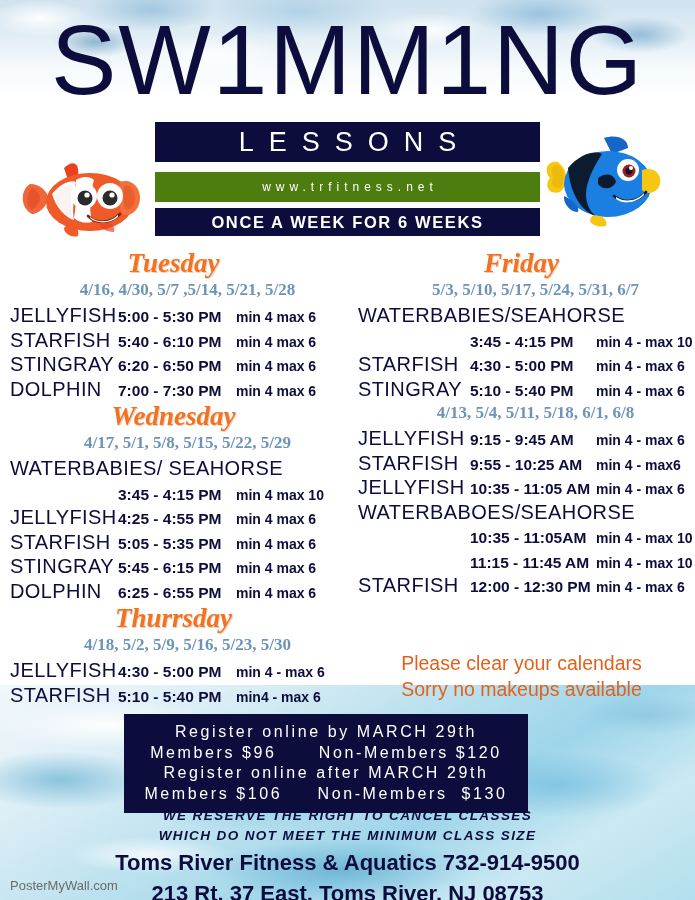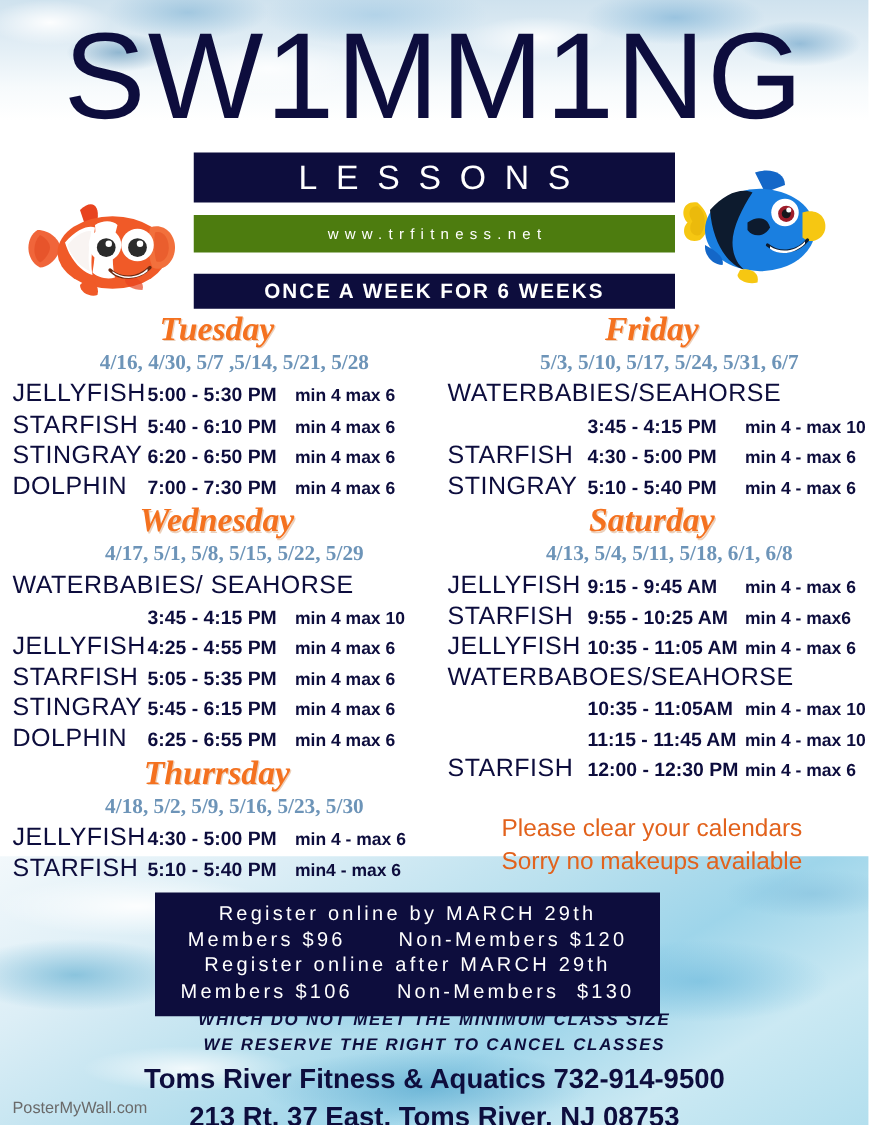--- a/index.html
+++ b/index.html
@@ -93,21 +93,20 @@
     font-size: 12px;
     letter-spacing: 5px;
     text-indent: 5px;
   }
   .bar-freq {
     top: 208px; height: 28px; line-height: 28px;
     background: #0d0d3d;
     font-size: 16.5px;
     letter-spacing: 1.6px;
     font-weight: 600;
-    margin-top: 11px;
   }
 
   
   .fish { position: absolute; }
   .nemo { left: 18px; top: 152px; width: 128px; height: 92px; }
   .dory { left: 542px; top: 132px; width: 126px; height: 100px; }
 
   
   .schedule {
     position: absolute;
@@ -409,21 +408,20 @@
               <div class="r-cap">min 4 - max 6</div>
             </div>
             <div class="row">
               <div class="r-level">STINGRAY</div>
               <div class="r-time">5:10 - 5:40 PM</div>
               <div class="r-cap">min 4 - max 6</div>
             </div>
           </div>
         </div>
         <div class="day-block">
-          <div class="day-name">Saturday</div>
           <div class="day-dates">4/13, 5/4, 5/11, 5/18, 6/1, 6/8</div>
           <div class="rows">
             <div class="row">
               <div class="r-level">JELLYFISH</div>
               <div class="r-time">9:15 - 9:45 AM</div>
               <div class="r-cap">min 4 - max 6</div>
             </div>
             <div class="row">
               <div class="r-level">STARFISH</div>
               <div class="r-time">9:55 - 10:25 AM</div>
@@ -463,21 +461,21 @@
   </div>
 
   <div class="register">
     <div>Register online by MARCH 29th</div>
     <div>Members $96      Non-Members $120</div>
     <div>Register online after MARCH 29th</div>
     <div>Members $106     Non-Members  $130</div>
   </div>
 
   <div class="footer">
+    <div class="disclaimer">WE RESERVE THE RIGHT TO CANCEL CLASSES</div>
     <div class="disclaimer">WHICH DO NOT MEET THE MINIMUM CLASS SIZE</div>
-    <div class="disclaimer">WE RESERVE THE RIGHT TO CANCEL CLASSES</div>
     <div class="contact">Toms River Fitness &amp; Aquatics  732-914-9500</div>
     <div class="contact">213 Rt. 37 East, Toms River, NJ 08753</div>
   </div>
 
   <div class="watermark">PosterMyWall.com</div>
 
 </div>
 
 </body></html>

